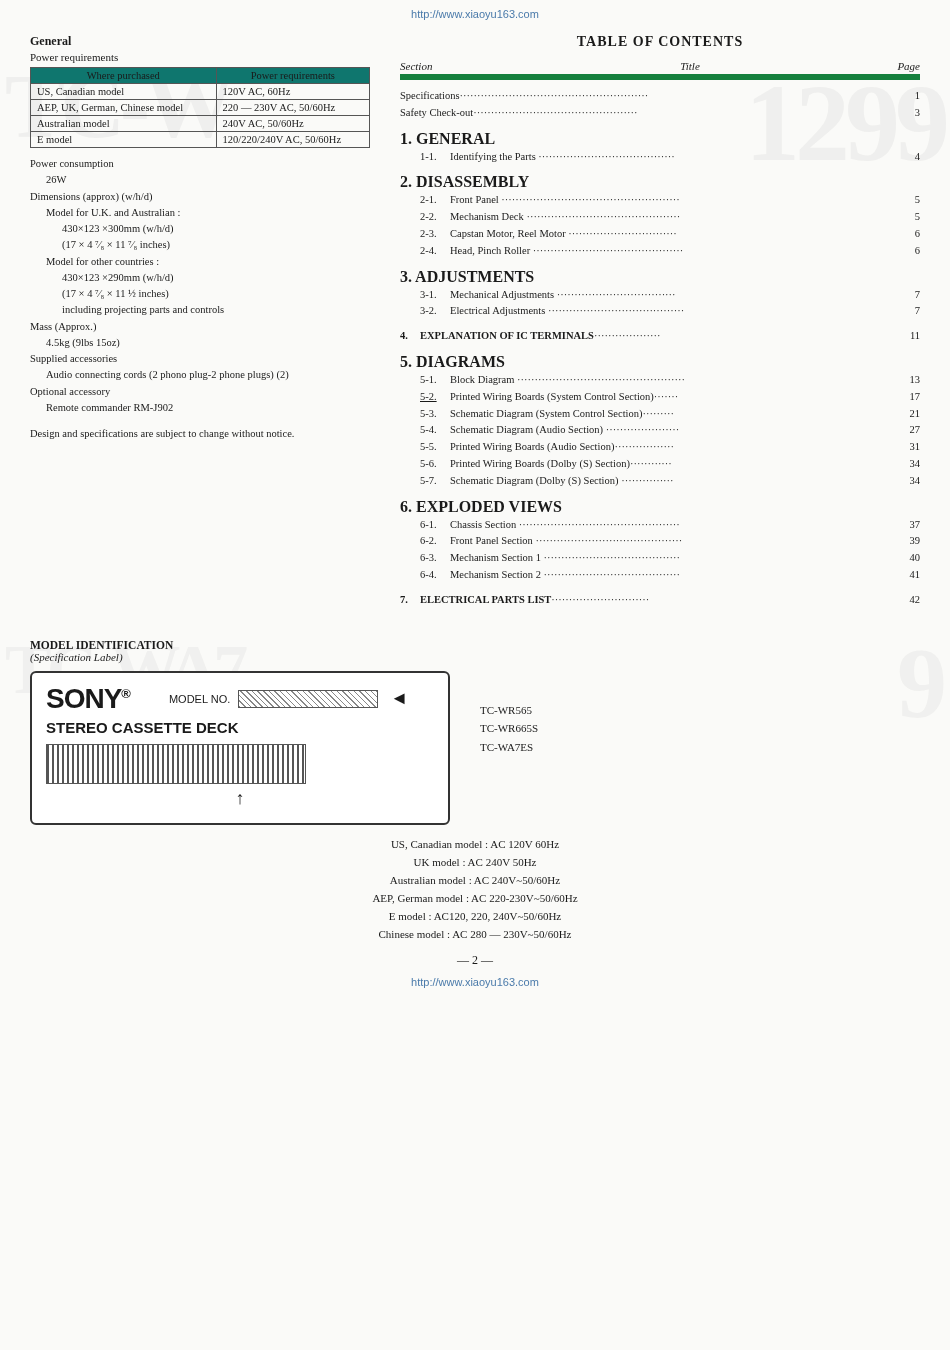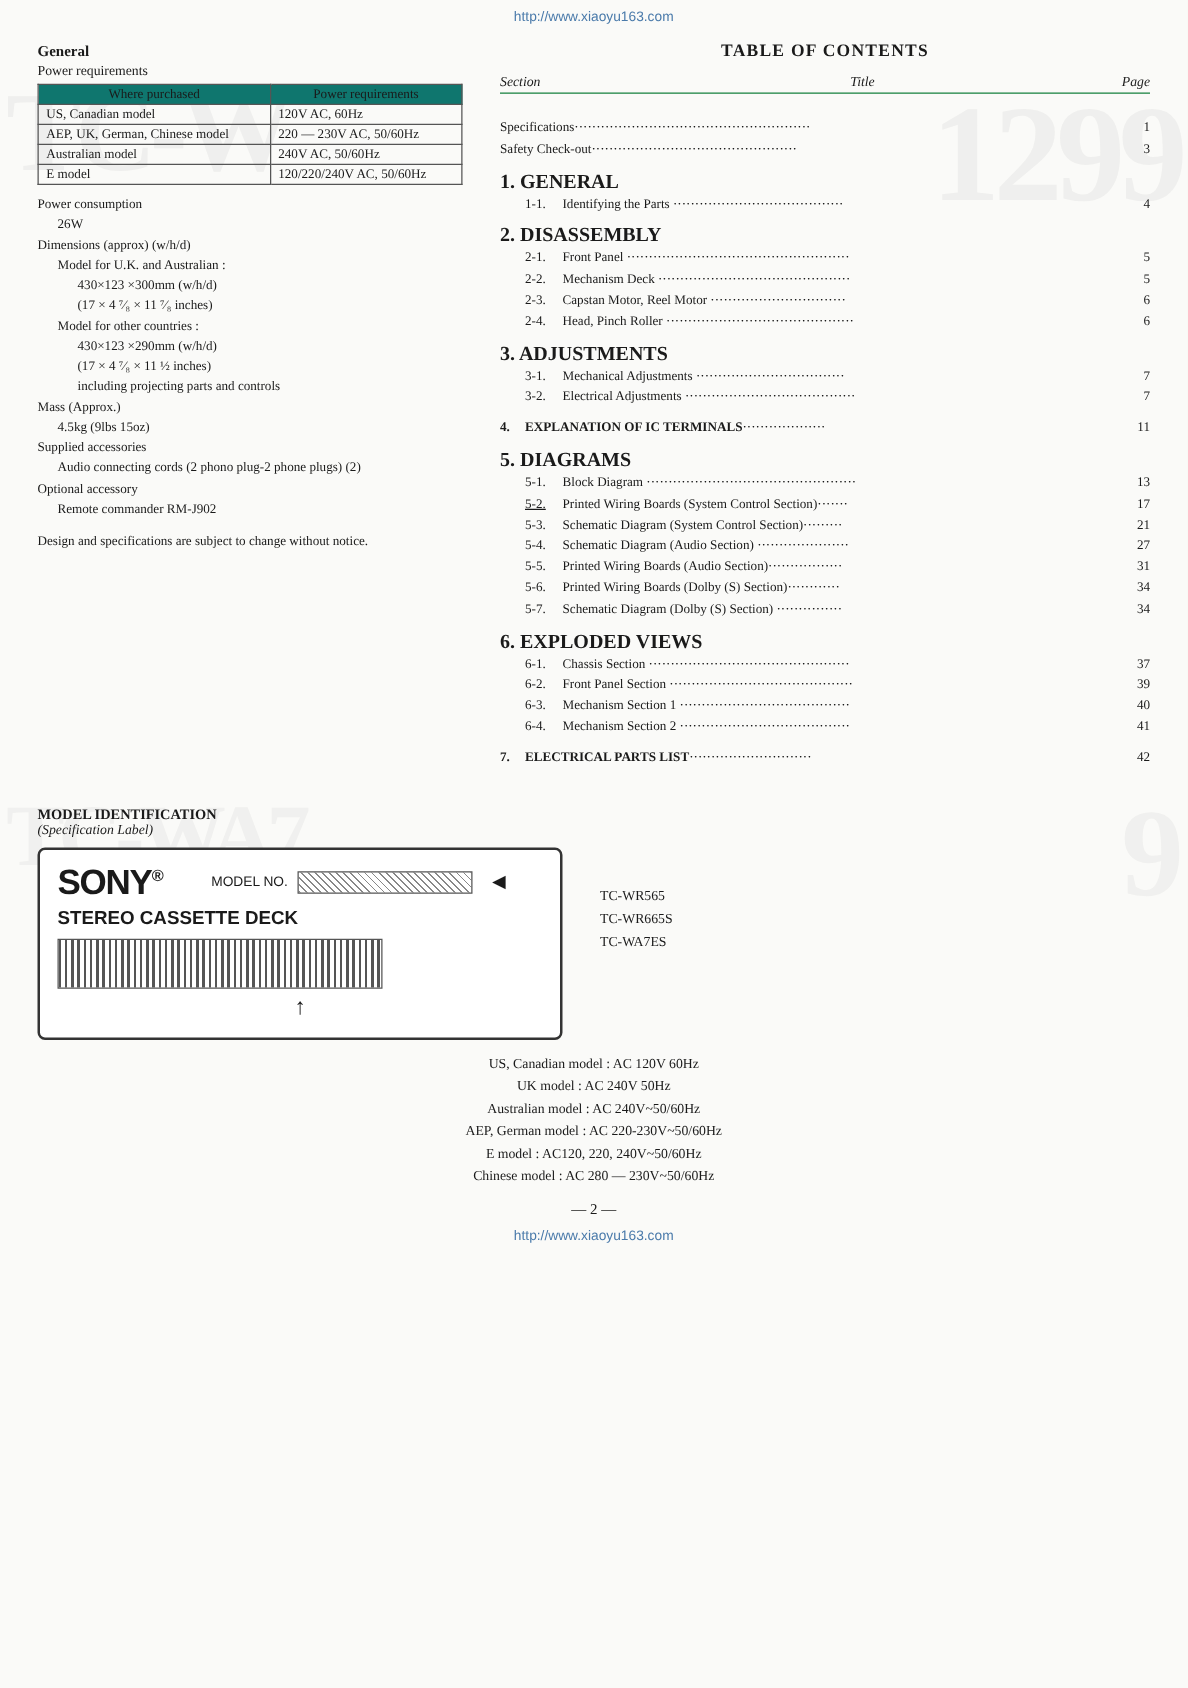--- a/index.html
+++ b/index.html
@@ -103,23 +103,23 @@
       text-align: center;
       font-size: 14px;
       font-weight: bold;
       letter-spacing: 1px;
       margin-bottom: 10px;
     }
     .toc-columns-header {
       display: flex;
       font-size: 11px;
       font-style: italic;
-      border-bottom: 1px solid #15803d;
+      border-bottom: 6px solid #15803d;
       padding-bottom: 2px;
-      margin-bottom: 20px;
+      margin-bottom: 8px;
     }
     .toc-col-section { width: 100px; }
     .toc-col-title { flex: 1; text-align: center; }
     .toc-col-page { width: 40px; text-align: right; }
 
     .toc-entry {
       display: flex;
       font-size: 10.5px;
       line-height: 1.6;
       align-items: baseline;

